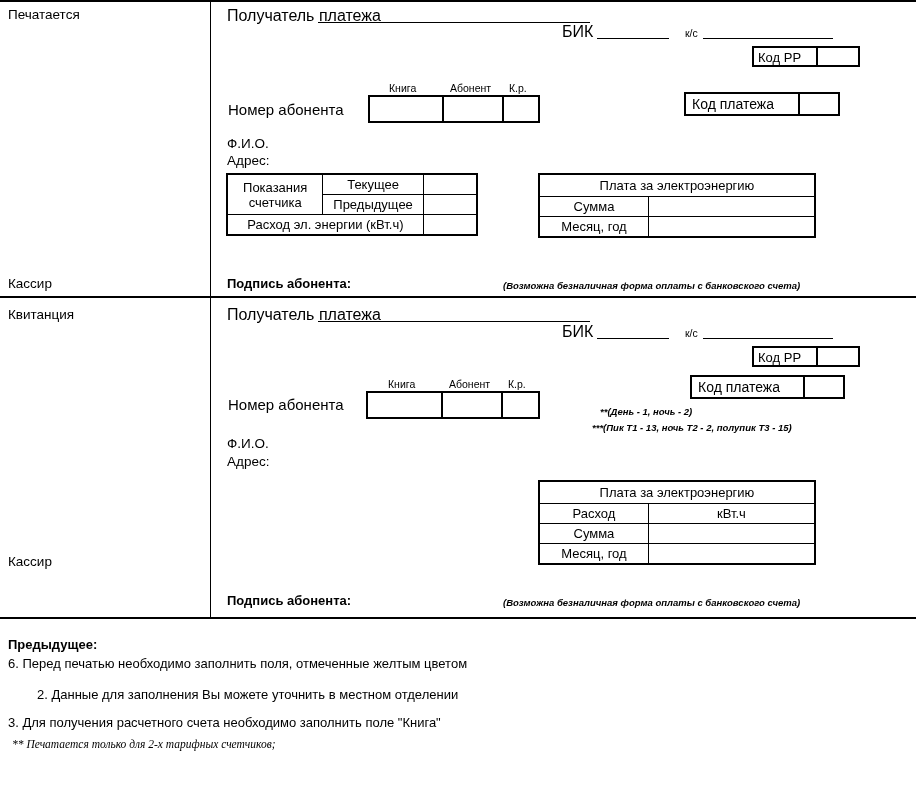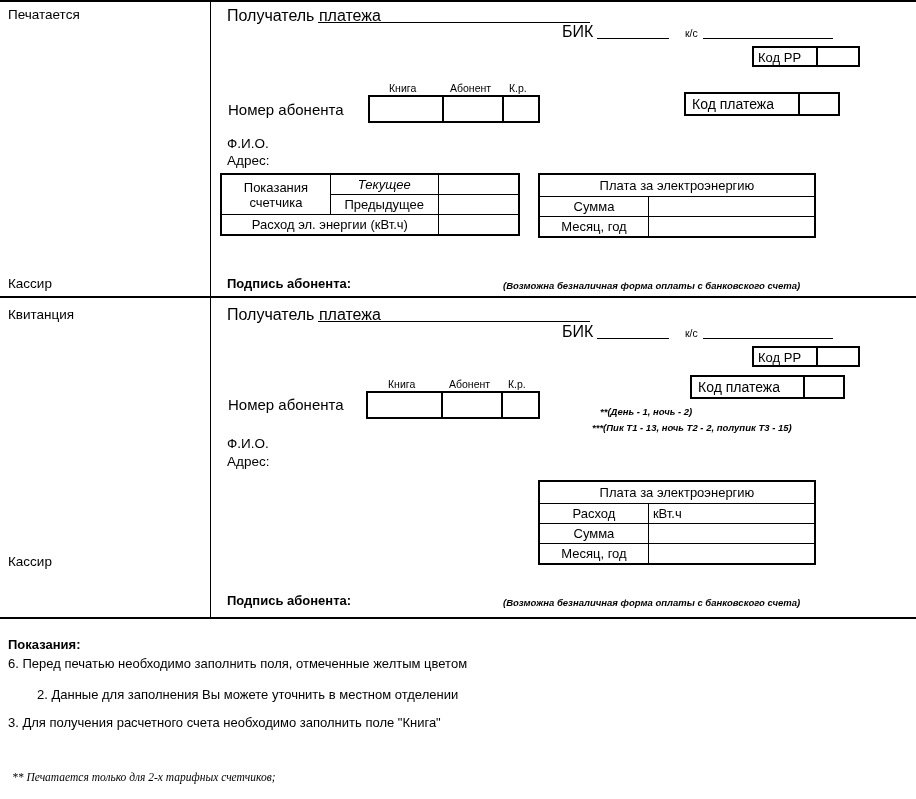--- a/index.html
+++ b/index.html
@@ -39,21 +39,21 @@
   .tbl td{
     border:1px solid #000;
     font-size:13px;
     padding:2px 4px;
     text-align:center;
     vertical-align:middle;
     box-sizing:border-box;
     height:20px;
   }
   .tbl.outer{border:2px solid #000;}
-  .tbl td.r{text-align:left;margin-left:12px;}
+  .tbl td.r{text-align:center;margin-left:12px;}
   .tbl td.blank{}
 </style>
 </head>
 <body>
 
 <div id="page">
 
   <div class="hrule" style="top:0px;"></div>
   <div class="hrule" style="top:296px;"></div>
   <div class="hrule" style="top:617px;"></div>
@@ -87,28 +87,28 @@
   </div>
 
   <div class="box" style="left:684px; top:92px; width:156px; height:24px;">
     <div class="vline" style="left:112px;"></div>
     <div class="t abs" style="left:6px; top:4px; font-size:14px;">Код платежа</div>
   </div>
 
   <div class="t t-sec abs" style="left:227px; top:137px;">Ф.И.О.</div>
   <div class="t t-sec abs" style="left:227px; top:154px;">Адрес:</div>
 
-  <table class="tbl outer" style="left:220px; top:173px; width:300px;">
+  <table class="tbl outer" style="left:226px; top:173px; width:252px;">
     <tbody>
         <tr>
       <td rowspan="2" style="width:110px;height:22px;">
         <span>Показания</span><br>
         <span>счетчика</span>
       </td>
-      <td style="width:108px;font-style:italic;">Текущее</td>
+      <td style="width:108px;">Текущее</td>
       <td class="blank" style="width:82px;"></td>
     </tr>
     <tr>
       <td>Предыдущее</td>
       <td class="blank"></td>
     </tr>
     <tr>
       <td colspan="2">Расход эл. энергии (кВт.ч)</td>
       <td class="blank"></td>
     </tr>
@@ -187,19 +187,19 @@
     <tr>
       <td>Месяц, год</td>
       <td class="blank"></td>
     </tr>
   </tbody>
     </table>
 
   <div class="t t-bold abs" style="left:227px; top:594px; font-size:13px;">Подпись абонента:</div>
   <div class="t t-note-it abs" style="left:503px; top:596px;">(Возможна безналичная форма оплаты с банковского счета)</div>
 
-  <div class="t t-footer-b abs" style="left:8px; top:638px;">Показания:</div>
+  <div class="t t-footer-b abs" style="left:8px; top:638px;">Предыдущее:</div>
   <div class="t t-footer abs" style="left:8px; top:657px;">6. Перед печатью необходимо заполнить поля, отмеченные желтым цветом</div>
   <div class="t t-footer abs" style="left:8px; top:688px;margin-left:29px;">2. Данные для заполнения Вы можете уточнить в местном отделении</div>
   <div class="t t-footer abs" style="left:8px; top:716px;">3. Для получения расчетного счета необходимо заполнить поле "Книга"</div>
-  <div class="t t-serif-it abs" style="left:12px; top:771px;">** Печатается только для 2-х тарифных счетчиков;</div>
+  <div class="t t-serif-it abs" style="left:12px; top:738px;">** Печатается только для 2-х тарифных счетчиков;</div>
 
 </div>
 
 </body></html>

